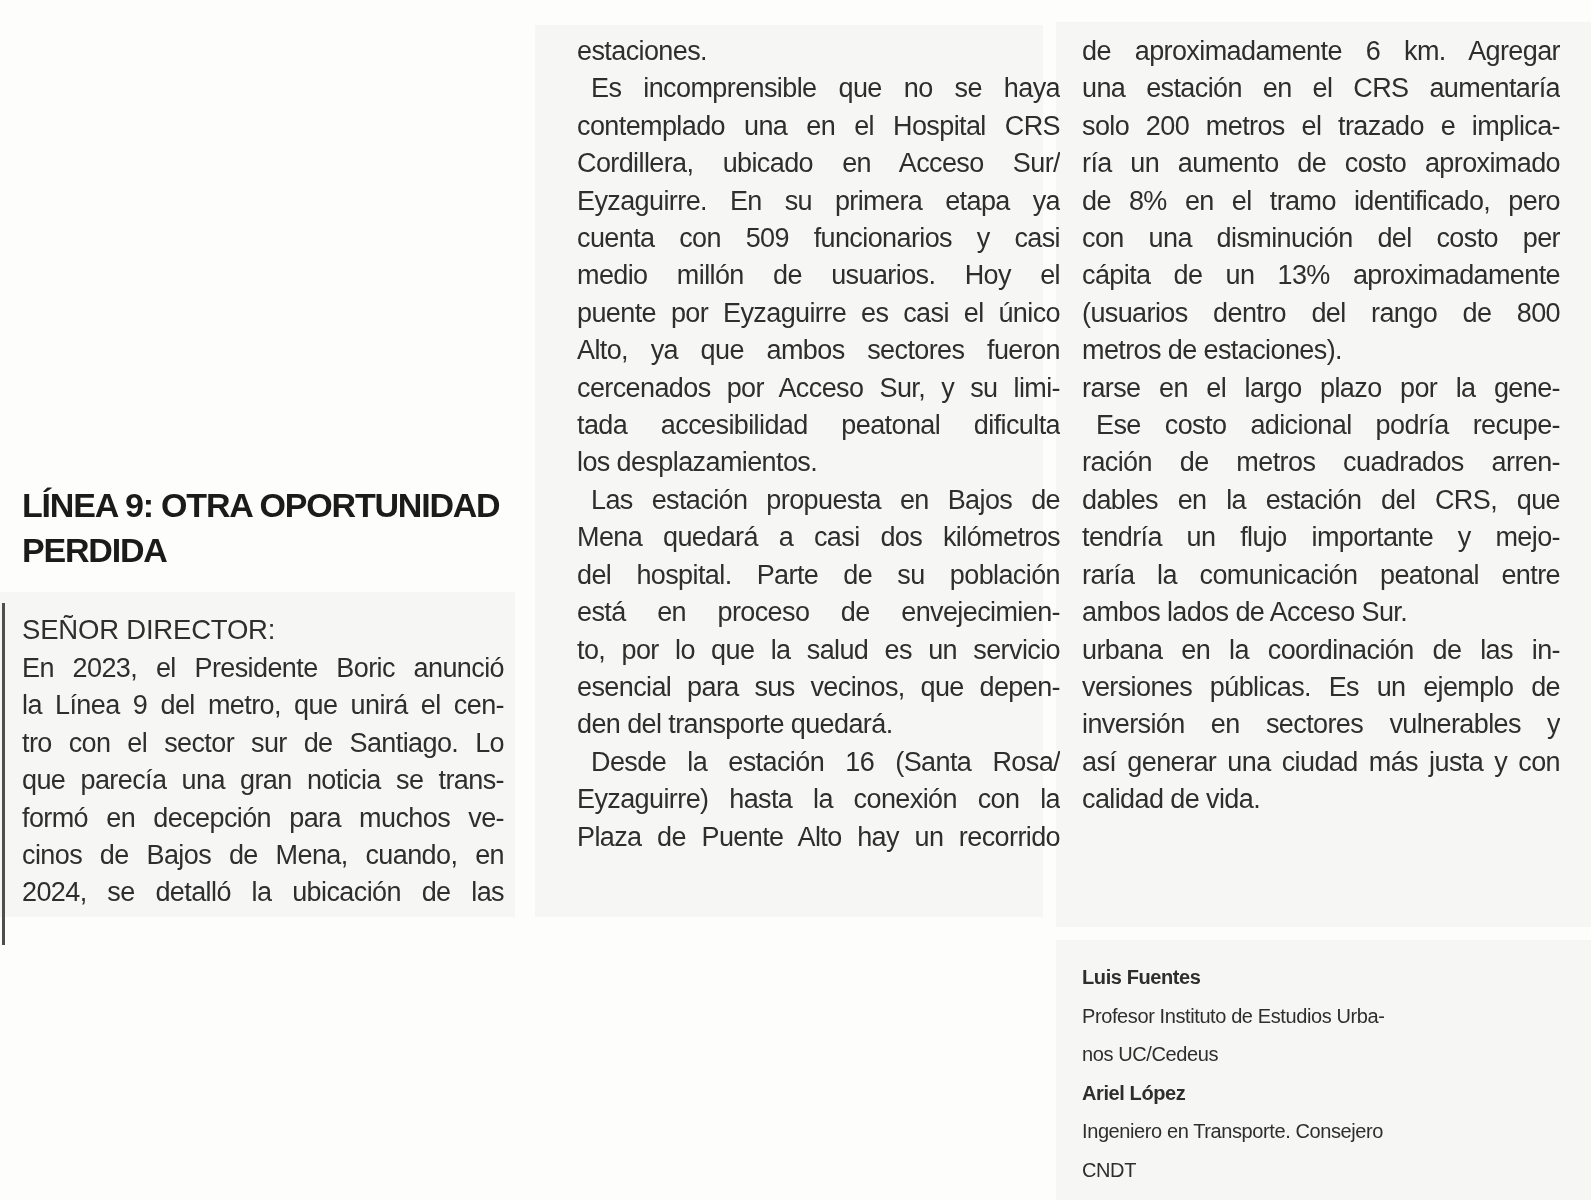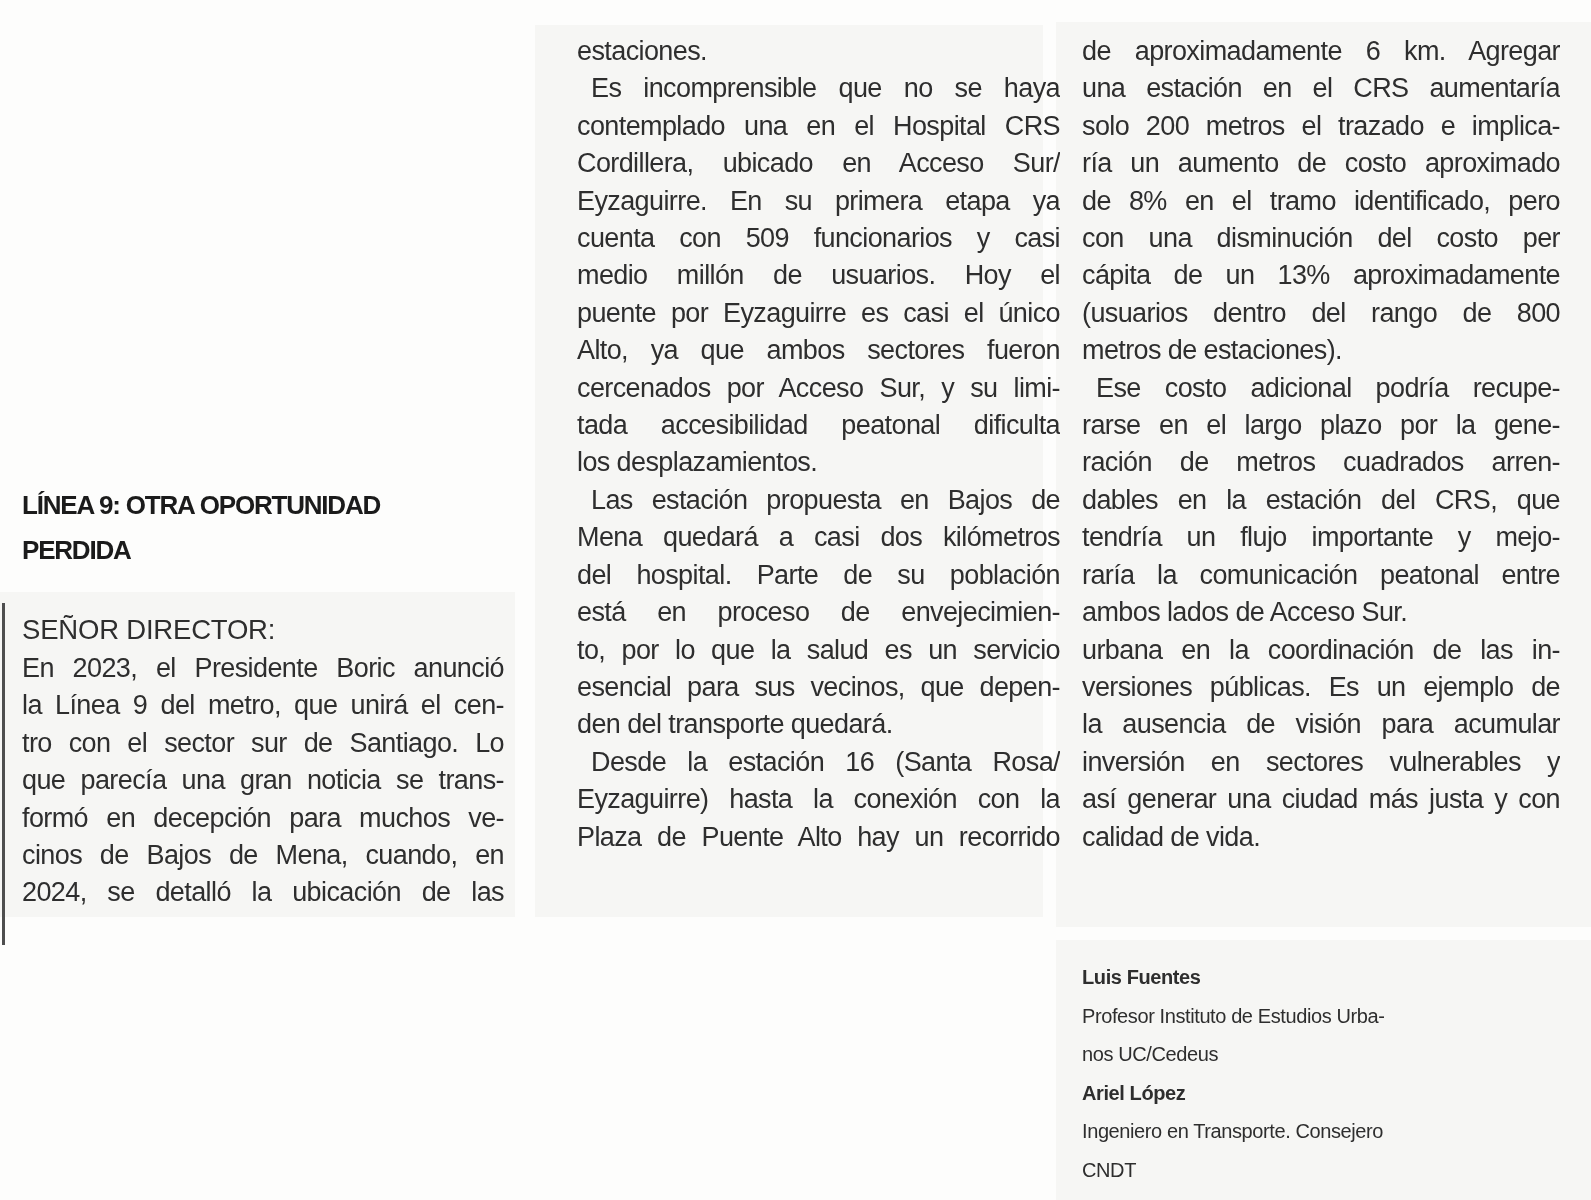--- a/index.html
+++ b/index.html
@@ -36,21 +36,21 @@
     line-height: 37.4px;
     overflow: hidden;
   }
   .just { text-align: justify; text-align-last: justify; }
   .ind  { text-indent: 14px; }
   .bold { font-weight: 700; }
   #col-left  { left: 22px;   top: 483px; width: 482px; }
   #col-mid   { left: 549px;  top: 33px;  width: 483px; margin-left: 28px; }
   #col-right { left: 1082px; top: 33px;  width: 478px; }
   .headline {
-    font-size: 26px;
+    font-size: 34px;
     font-weight: 700;
     letter-spacing: -1.2px;
     color: #1b1b1b;
     margin-bottom: 37px;
   }
   .headline .tline { line-height: 45px; }
   .salutation {
     font-size: 27.5px;
     letter-spacing: -0.2px;
     line-height: 40px;
@@ -120,30 +120,29 @@
   <div class="col" id="col-right">
       <div class="tline just">de aproximadamente 6 km. Agregar</div>
       <div class="tline just">una estación en el CRS aumentaría</div>
       <div class="tline just">solo 200 metros el trazado e implica-</div>
       <div class="tline just">ría un aumento de costo aproximado</div>
       <div class="tline just">de 8% en el tramo identificado, pero</div>
       <div class="tline just">con una disminución del costo per</div>
       <div class="tline just">cápita de un 13% aproximadamente</div>
       <div class="tline just">(usuarios dentro del rango de 800</div>
       <div class="tline">metros de estaciones).</div>
+      <div class="tline just">rarse en el largo plazo por la gene-</div>
       <div class="tline just ind">Ese costo adicional podría recupe-</div>
-      <div class="tline just">rarse en el largo plazo por la gene-</div>
       <div class="tline just">ración de metros cuadrados arren-</div>
       <div class="tline just">dables en la estación del CRS, que</div>
       <div class="tline just">tendría un flujo importante y mejo-</div>
       <div class="tline just">raría la comunicación peatonal entre</div>
       <div class="tline">ambos lados de Acceso Sur.</div>
       <div class="tline just">urbana en la coordinación de las in-</div>
       <div class="tline just">versiones públicas. Es un ejemplo de</div>
-      <div class="tline just">la ausencia de visión para acumular</div>
       <div class="tline just">inversión en sectores vulnerables y</div>
       <div class="tline just">así generar una ciudad más justa y con</div>
       <div class="tline">calidad de vida.</div>
     </div>
 
   <div class="col" id="signature">
       <div class="tline bold">Luis Fuentes</div>
       <div class="tline">Profesor Instituto de Estudios Urba-</div>
       <div class="tline">nos UC/Cedeus</div>
       <div class="tline bold">Ariel López</div>

